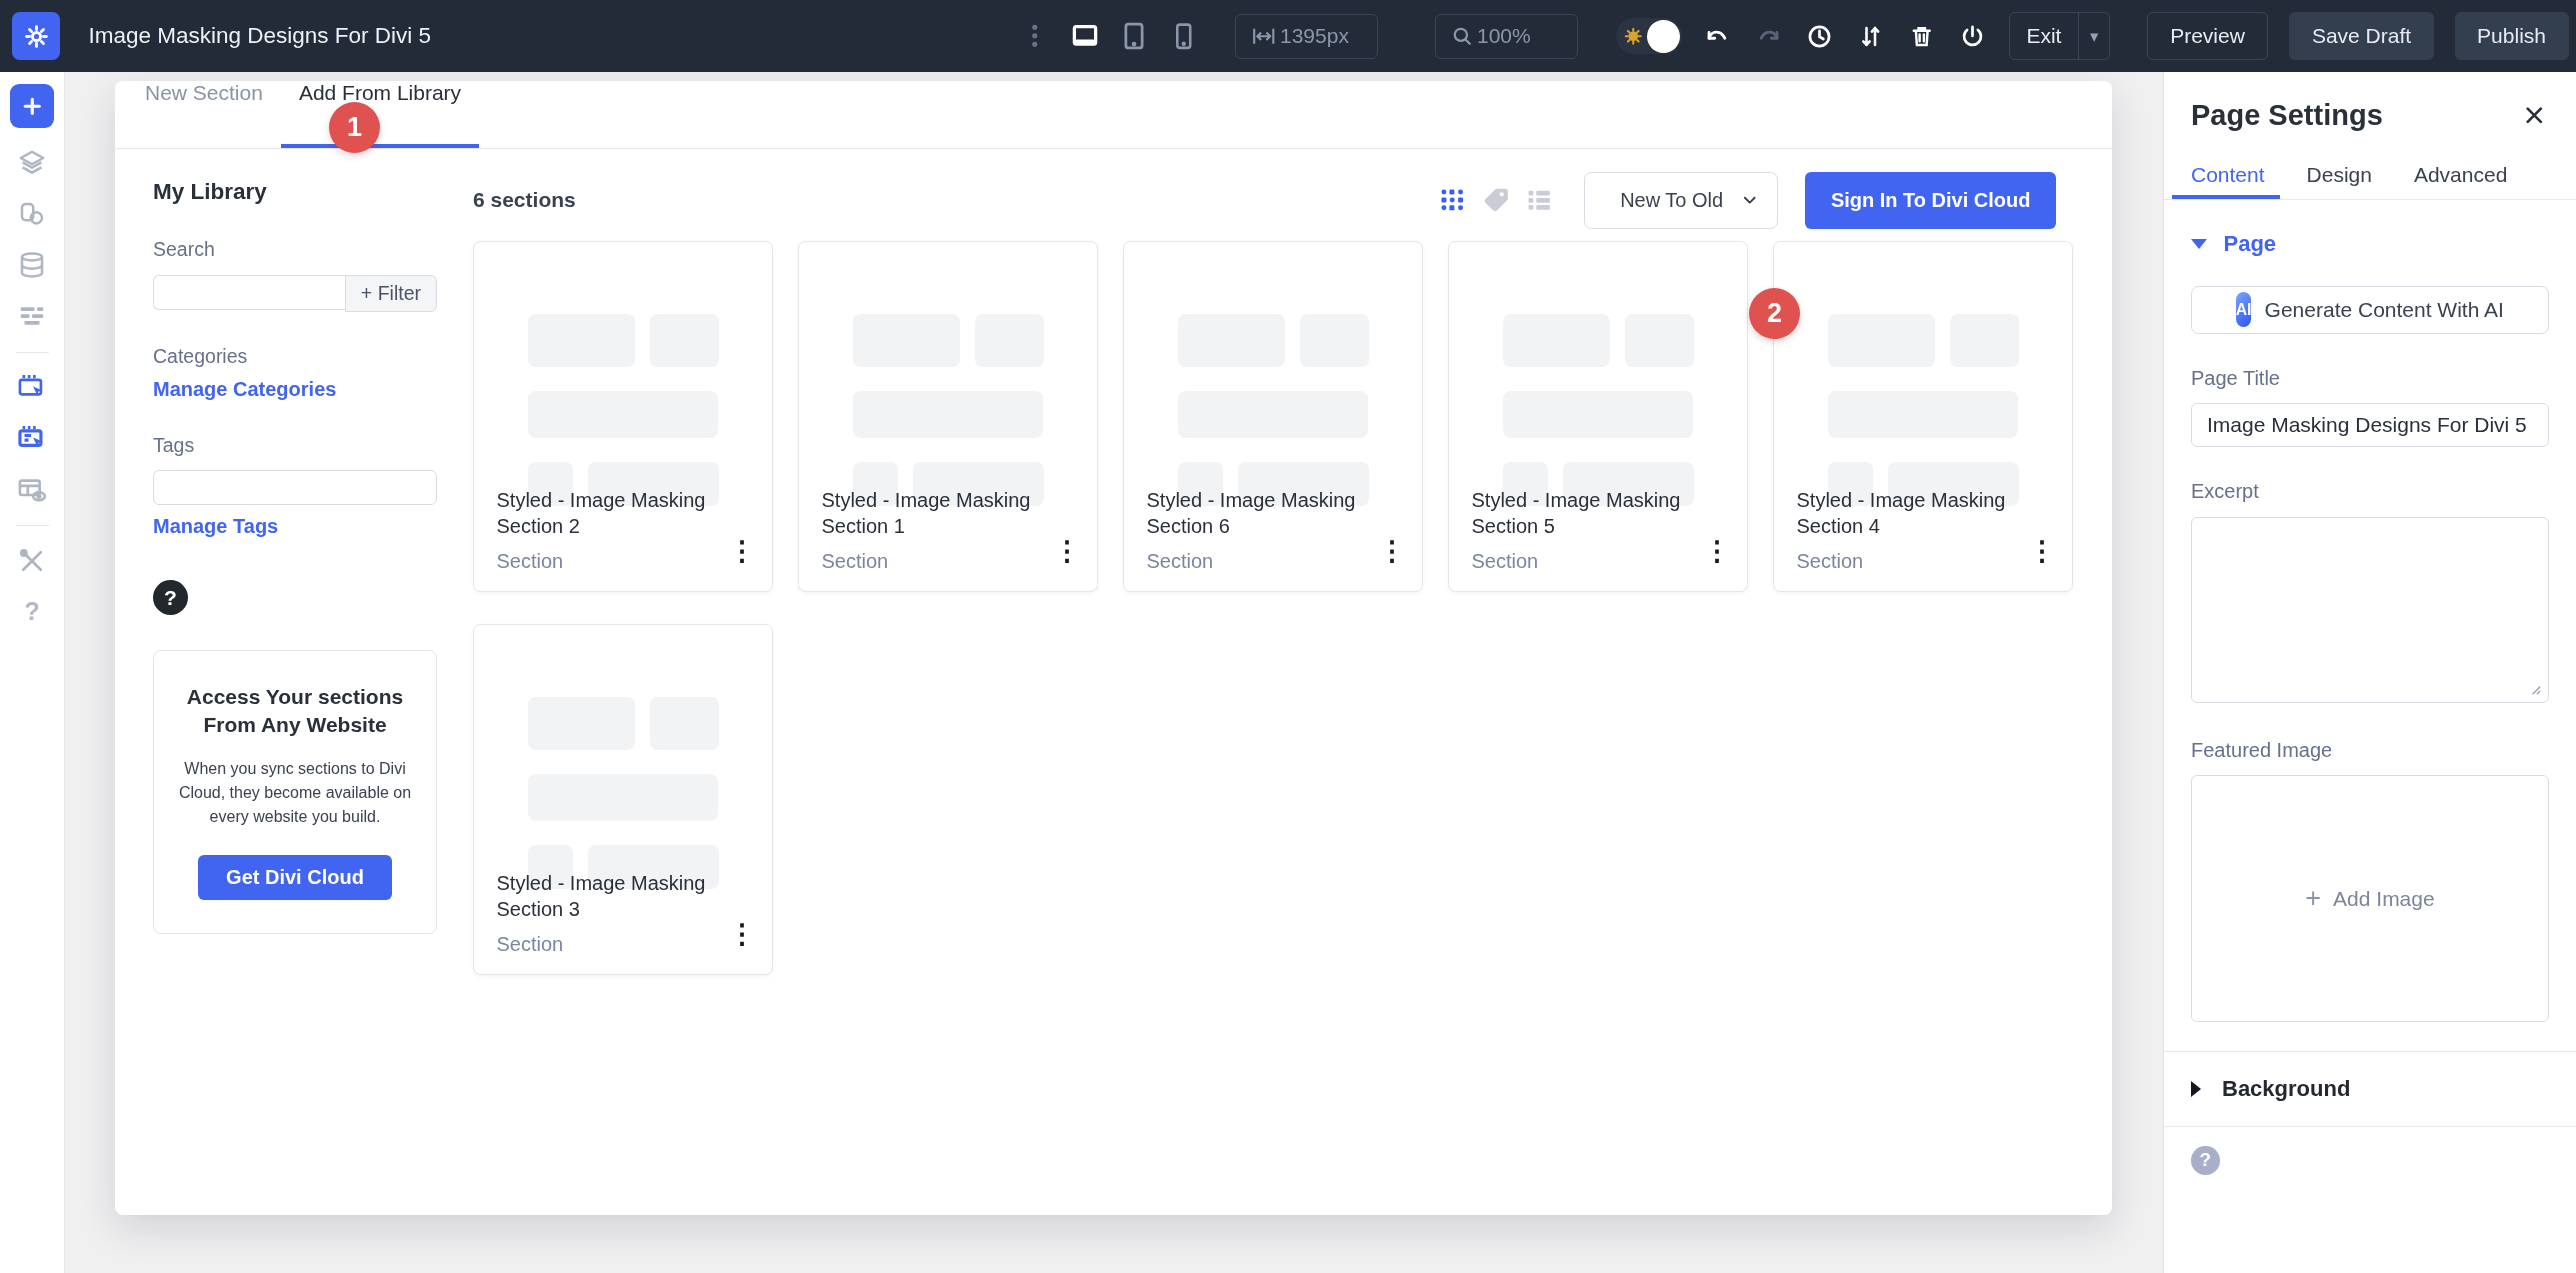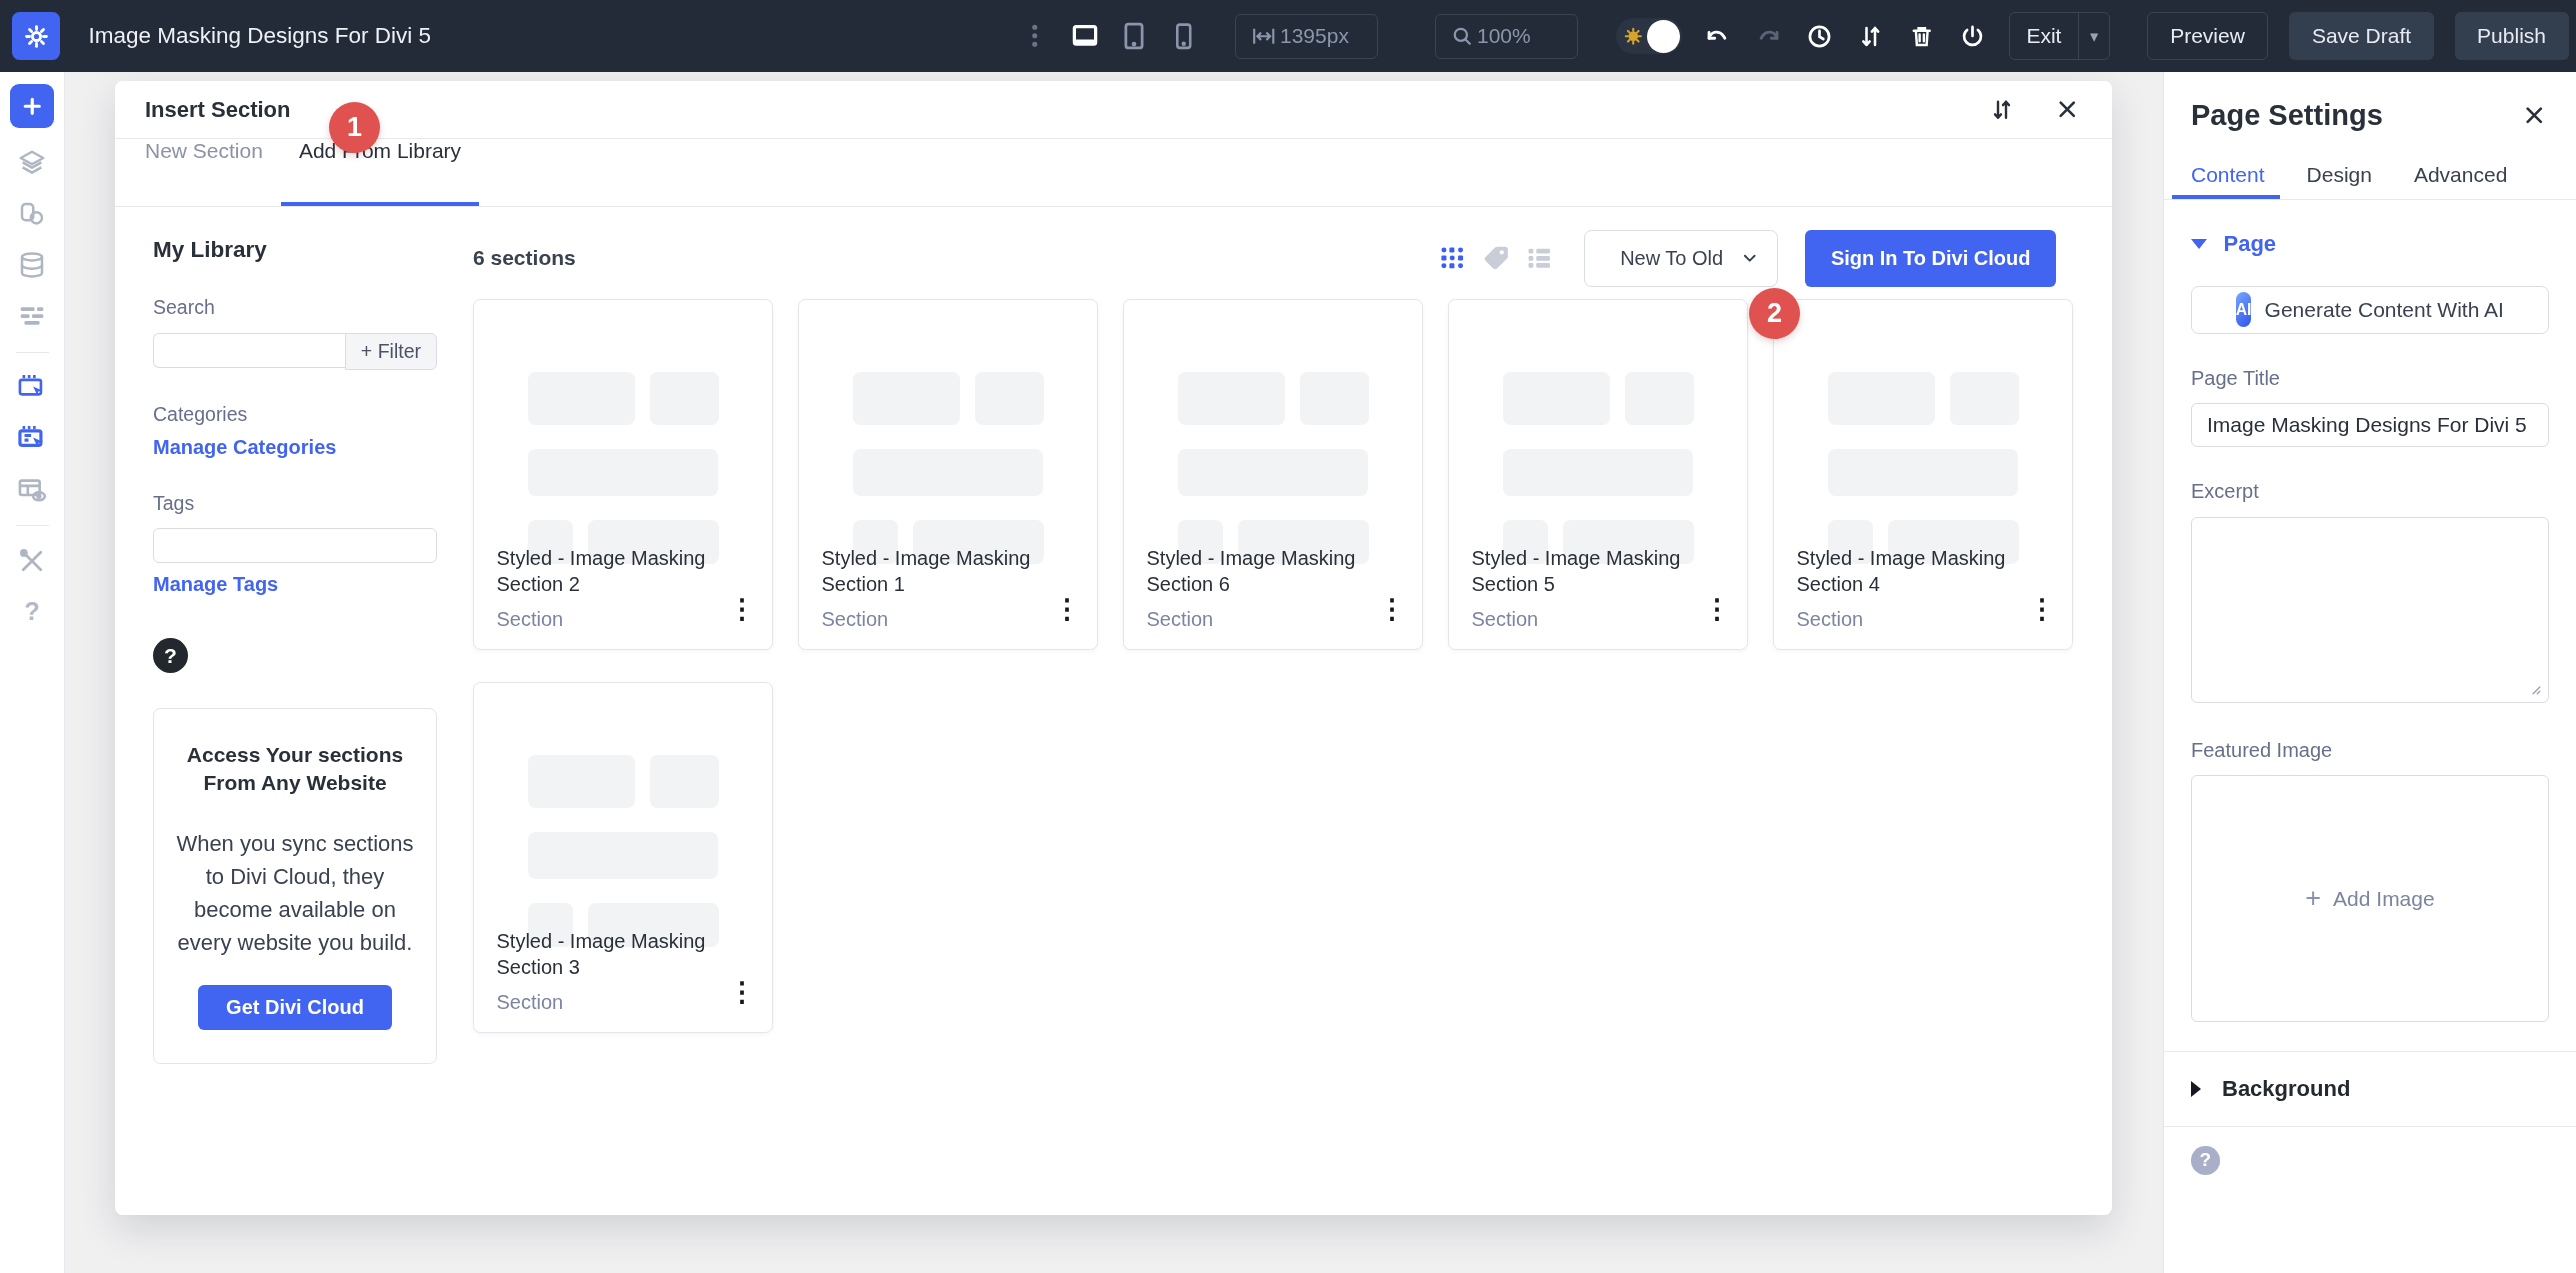--- a/index.html
+++ b/index.html
@@ -83,21 +83,21 @@
     border-radius:0 6px 6px 0;font-size:19.5px;color:#4a5266;display:flex;align-items:center;cursor:pointer;}
   .lib-link{margin-top:10px;font-size:20px;font-weight:700;color:var(--accent);cursor:pointer;}
   .tags-input{margin-top:13.5px;width:100%;height:35px;border:1.5px solid var(--input-border);
     border-radius:6px;box-sizing:border-box;font-size:19.5px;padding:0 10.5px;outline:none;
     font-family:"Liberation Sans",sans-serif;}
   .lib-help{margin-top:42px;width:35px;height:35px;border-radius:50%;background:#23272e;color:#fff;
     font-size:21px;font-weight:700;display:flex;align-items:center;justify-content:center;cursor:pointer;}
   .cloud-card{margin-top:35px;border:1.5px solid #e2e4e9;border-radius:7.5px;padding:31.5px 21px 33px;
     text-align:center;box-sizing:border-box;}
   .cloud-h{font-size:21px;font-weight:700;color:var(--ink);line-height:1.35;}
-  .cloud-p{margin-top:30px;font-size:22px;color:#3a4150;line-height:1.5;}
+  .cloud-p{margin-top:18px;font-size:16px;color:#3a4150;line-height:1.5;}
   .cloud-btn{margin-top:25.5px;display:inline-block;background:var(--accent);color:#fff;font-size:20px;
     font-weight:600;padding:11.3px 28.5px;border-radius:6px;cursor:pointer;}
 
   
   .gridcol{flex:1;min-width:0;}
   .grid-toolbar{margin-top:22.5px;height:57px;display:flex;align-items:center;}
   .count{font-size:21px;font-weight:600;color:#3a414f;}
   .gt-right{margin-left:auto;display:flex;align-items:center;}
   .view-ic{width:33px;height:33px;display:flex;align-items:center;justify-content:center;cursor:pointer;}
   .view-gap{width:10.5px;}
@@ -366,36 +366,20 @@
       <svg width="30" height="30" viewBox="0 0 24 24" fill="none" stroke="currentColor" stroke-width="2.2" stroke-linecap="round">
         <path d="M5 5l6 6M13 13l6 6"></path>
         <path d="M19 5 5 19"></path>
         <circle cx="5.5" cy="5.5" r="2"></circle>
       </svg>
     </div>
     <div class="rail-help">?</div>
   </div>
 
   <div class="modal">
-    <div class="modal-head">
-      <div class="modal-title">Insert Section</div>
-      <div class="mh-icons">
-        <span class="tb-icon">
-          <svg width="24" height="25.5" viewBox="0 0 24 24" fill="none" stroke="#2a3039" stroke-width="2.4" stroke-linecap="round" stroke-linejoin="round">
-            <path d="M8 4v16M8 20l-3-3.4M8 20l3-3.4"></path>
-            <path d="M16 20V4M16 4l-3 3.4M16 4l3 3.4"></path>
-          </svg>
-        </span>
-        <span class="tb-icon">
-          <svg width="22.5" height="22.5" viewBox="0 0 24 24" fill="none" stroke="#2a3039" stroke-width="2.8" stroke-linecap="round">
-            <path d="M5 5l14 14M19 5 5 19"></path>
-          </svg>
-        </span>
-      </div>
-    </div>
 
     <div class="modal-tabs">
       <div class="mtab">
         <span>New Section</span>
       </div>
       <div class="mtab active">
         <span>Add From Library</span>
       </div>
     </div>
 

